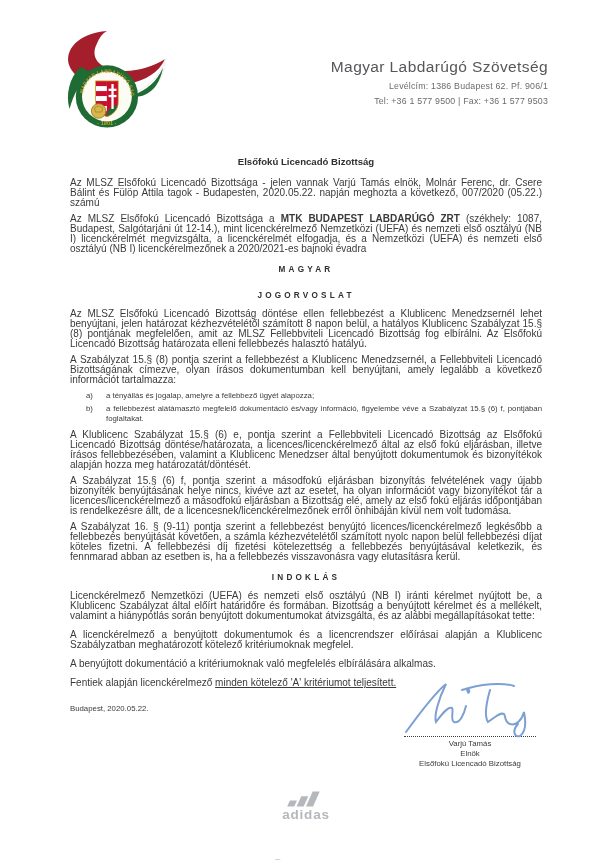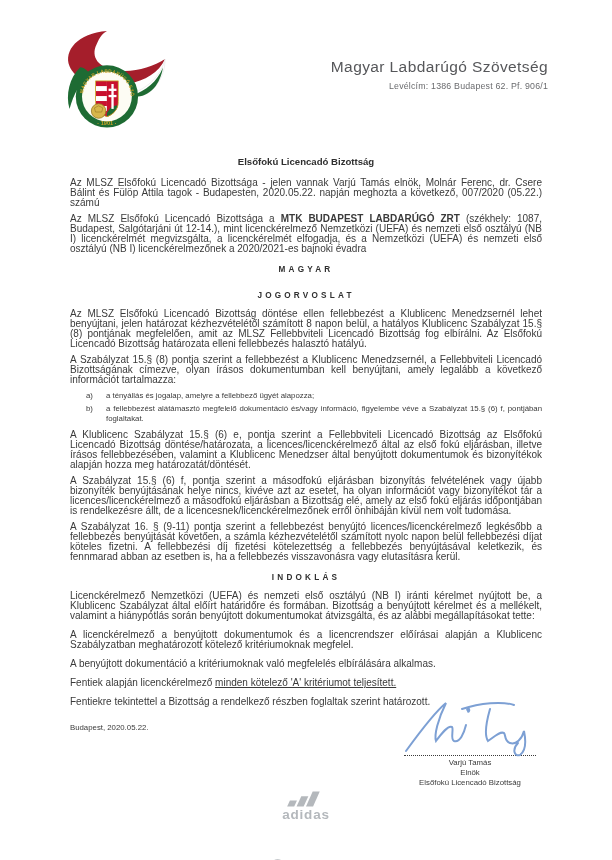--- a/index.html
+++ b/index.html
@@ -82,20 +82,21 @@
         </g>
         <path d="M47,49 h22 v20 c0,8 -5.5,12.5 -11,14.5 c-5.5,-2 -11,-6.5 -11,-14.5 Z" fill="none" stroke="#c9a227" stroke-width="0.8"></path>
 
         <circle cx="50" cy="78" r="7" fill="#d8b64a" stroke="#9a7b24" stroke-width="0.8"></circle>
         <path d="M46,75 L50,73 L54,75 L53,79 L47,79 Z" fill="none" stroke="#9a7b24" stroke-width="0.6"></path>
       </svg>
     </div>
     <div class="header-right">
       <div class="org-name">Magyar Labdarúgó Szövetség</div>
       <div class="header-line">Levélcím: 1386 Budapest 62. Pf. 906/1</div>
+      <div class="header-line">Tel: +36 1 577 9500 | Fax: +36 1 577 9503</div>
     </div>
   </div>
 
   <div class="content">
 
     <div class="doc-title">Elsőfokú Licencadó Bizottság</div>
 
     <div class="para">
       <span>Az MLSZ Elsőfokú Licencadó Bizottsága - jelen vannak Varjú Tamás elnök, Molnár Ferenc, dr. Csere Bálint és Fülöp Attila tagok - Budapesten, 2020.05.22. napján meghozta a következő, 007/2020 (05.22.) számú</span>
     </div>
@@ -144,23 +145,20 @@
     </div>
     <div class="para ind-para">
       <span>A licenckérelmező a benyújtott dokumentumok és a licencrendszer előírásai alapján a Klublicenc Szabályzatban meghatározott kötelező kritériumoknak megfelel.</span>
     </div>
     <div class="para ind-para">
       <span>A benyújtott dokumentáció a kritériumoknak való megfelelés elbírálására alkalmas.</span>
     </div>
     <div class="para ind-para">
       <span>Fentiek alapján licenckérelmező </span><span class="underline">minden kötelező 'A' kritériumot teljesített.</span>
     </div>
-    <div class="para ind-para">
-      <span>Fentiekre tekintettel a Bizottság a rendelkező részben foglaltak szerint határozott.</span>
-    </div>
 
     <div class="sig-row">
       <div class="date-line">Budapest, 2020.05.22.</div>
       <div class="sig-block">
         <svg class="sig-scrawl" width="150" height="62" viewBox="0 0 150 62">
           <g fill="none" stroke="#7da0d4" stroke-width="2" stroke-linecap="round">
             <path d="M4,56 C20,34 34,16 44,8 C36,24 32,40 34,46 C40,38 46,30 50,32 C52,34 48,44 52,46 C58,48 62,38 64,30"></path>
             <path d="M66,16 C64,14 66,12 67,14 C68,16 66,18 66,16"></path>
             <path d="M60,14 C78,8 100,6 112,10"></path>
             <path d="M88,14 C84,28 82,40 86,46 C92,42 98,36 102,38 C104,40 102,46 108,48 C114,50 120,44 122,36 C124,46 124,56 118,60 C112,62 110,54 116,48"></path>

